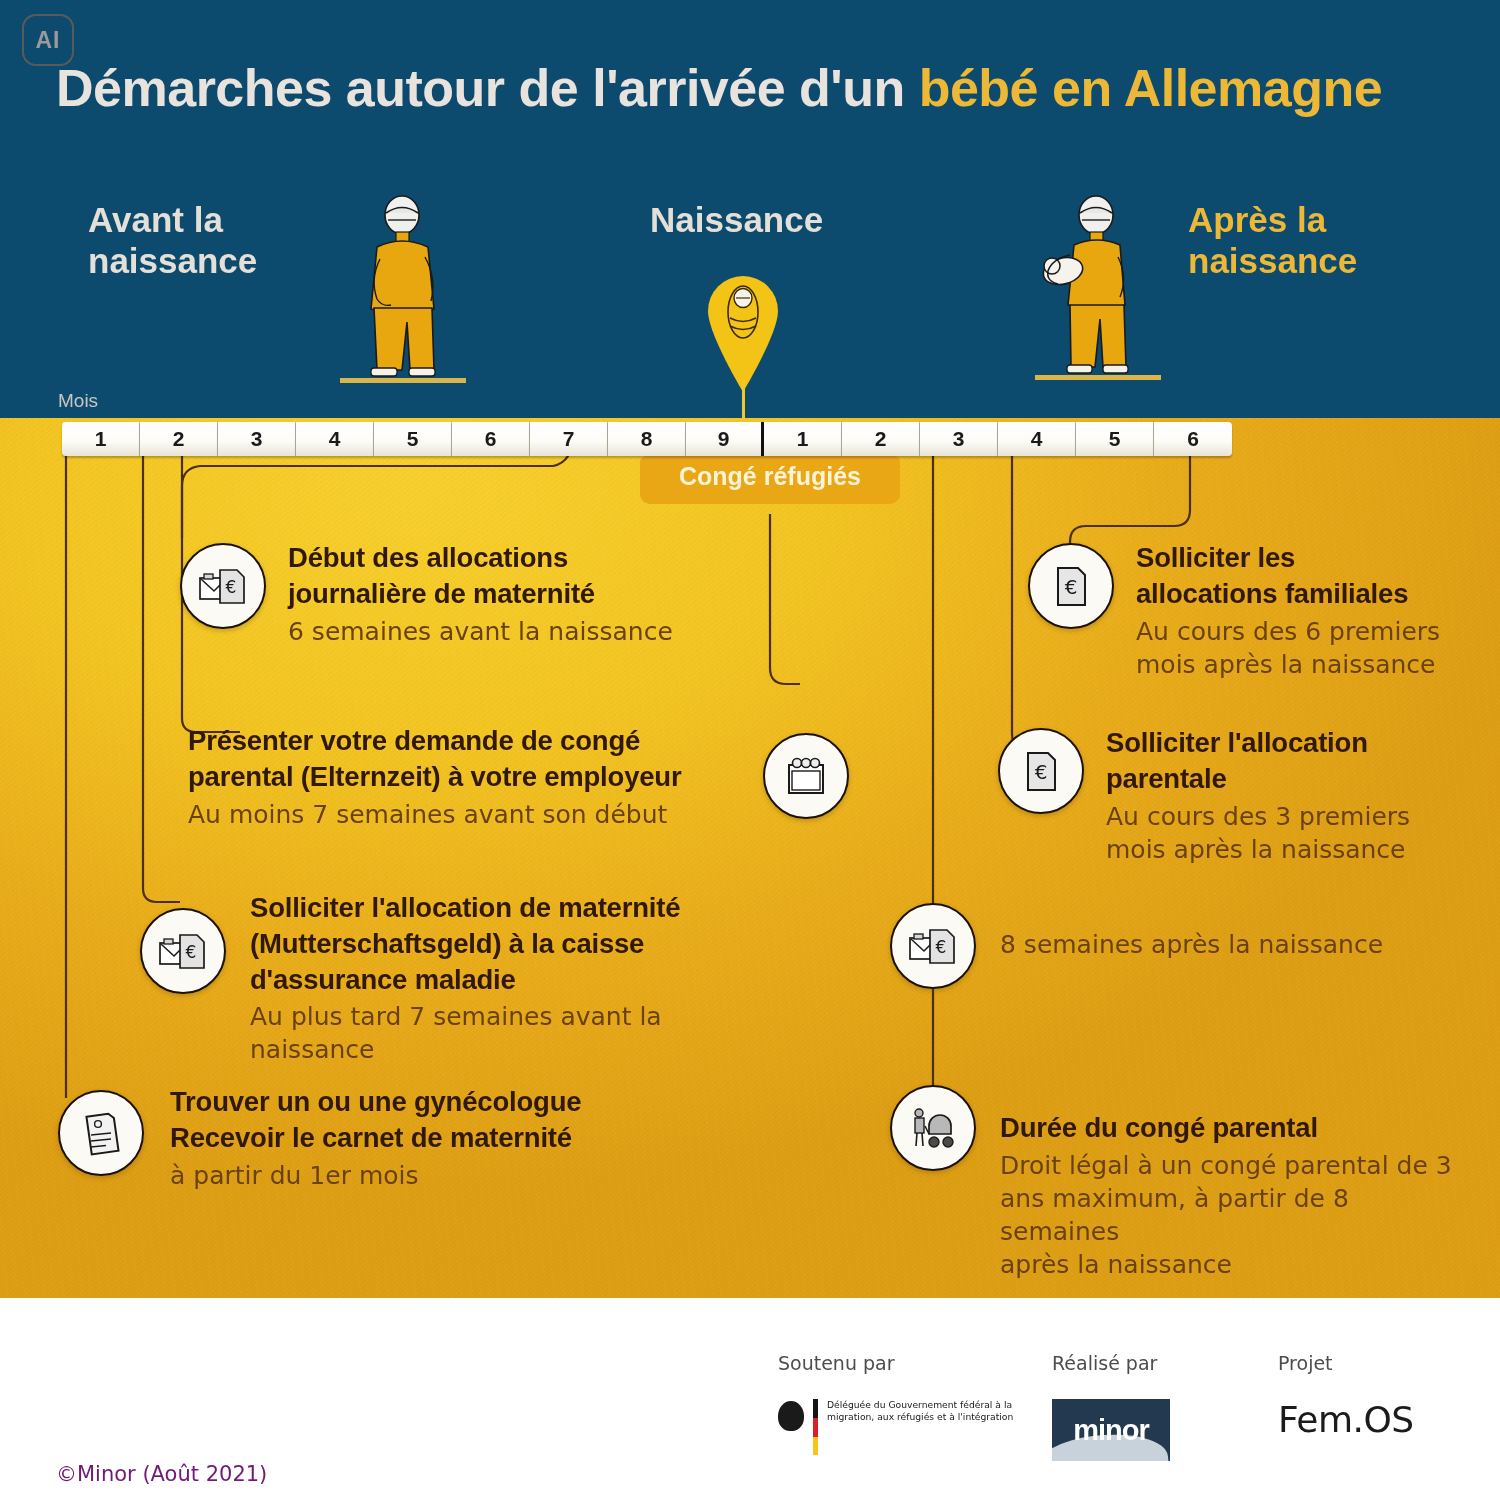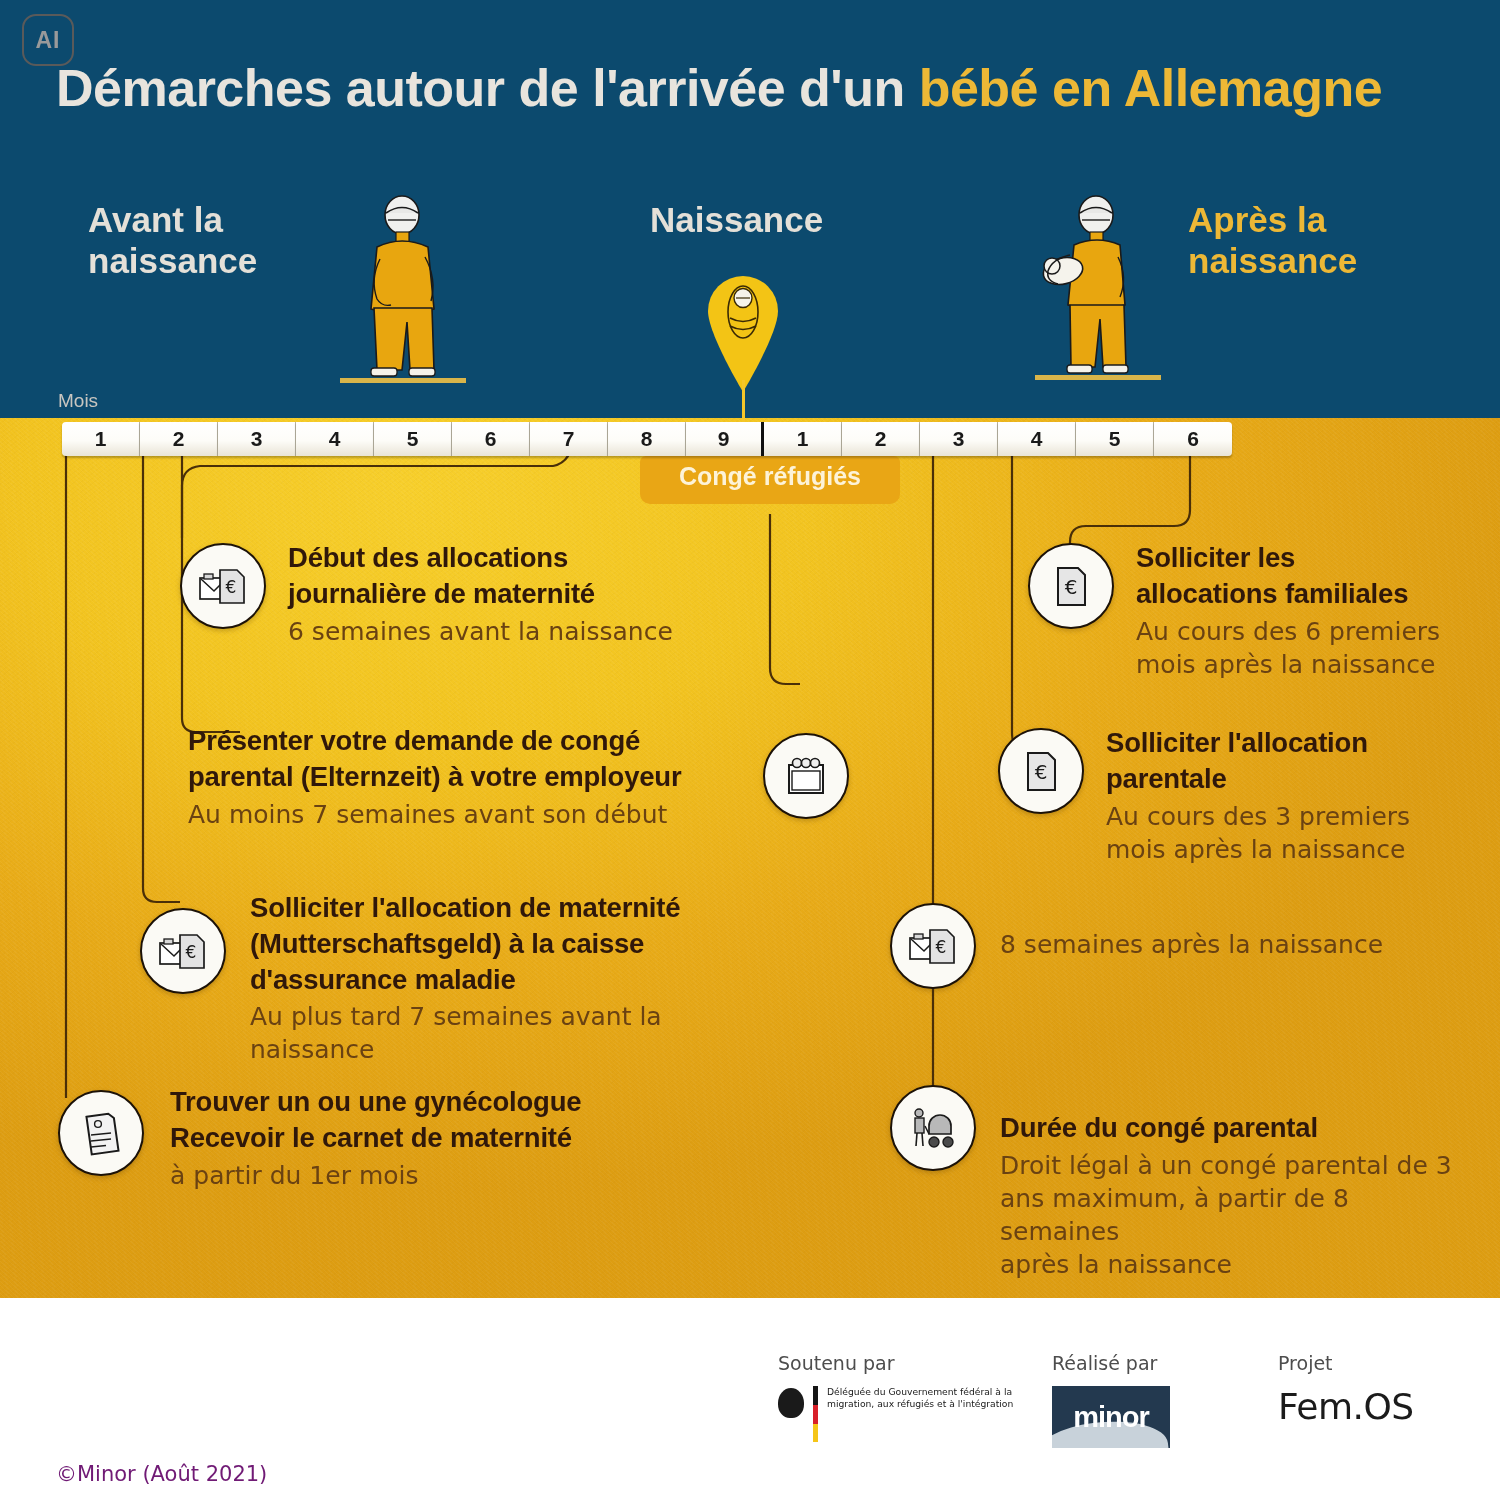--- a/index.html
+++ b/index.html
@@ -122,21 +122,21 @@
     position: absolute; left: 0; top: 1298px; width: 1500px; height: 202px;
     background: #ffffff;
   }
   .copyright {
     position: absolute; left: 56px; top: 1462px;
     font-size: 21px; color: #701a75;
     font-family: "DejaVu Sans", sans-serif;
   }
   .credit { position: absolute; }
   .credit-lab {
-    font-size: 19px; color: #4d4d4d; margin-bottom: 12px;
+    font-size: 19px; color: #4d4d4d; margin-bottom: 25px;
     font-family: "DejaVu Sans", sans-serif;
   }
   .c1 { left: 778px; top: 1352px; }
   .c2 { left: 1052px; top: 1352px; }
   .c3 { left: 1278px; top: 1352px; }
   .gov-row { display: flex; align-items: flex-start; gap: 9px; }
   .gov-eagle {
     width: 26px; height: 30px; border-radius: 50% 50% 45% 45%;
     background: #1a1a1a; flex: none; margin-top: 2px;
   }

